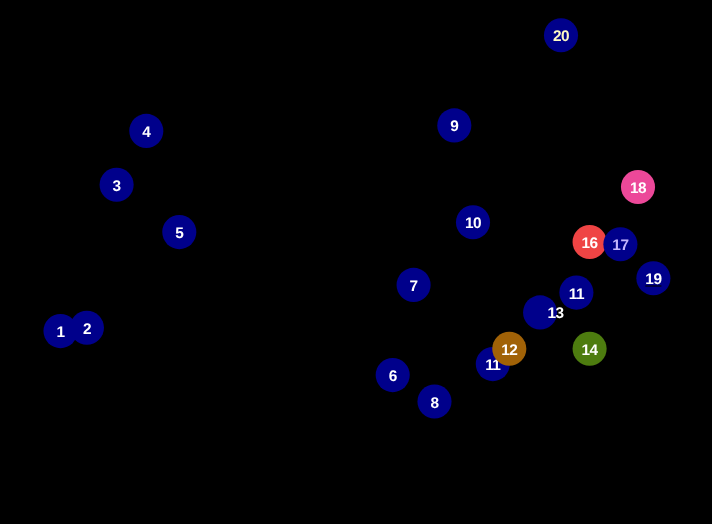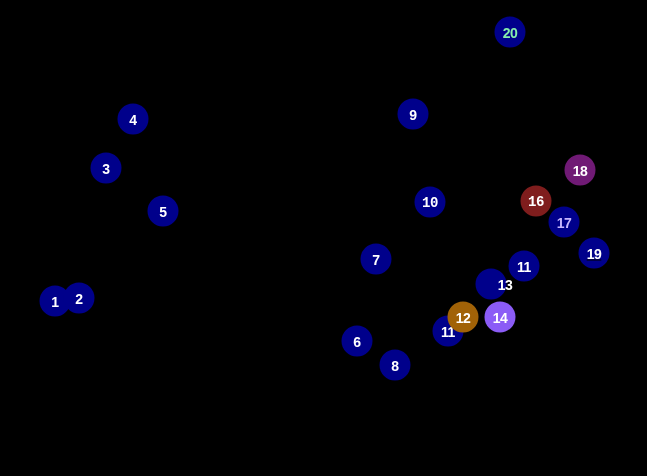--- a/index.html
+++ b/index.html
@@ -60,45 +60,45 @@
     <div class="node" style="left: 376px; top: 259px; width: 31px; height: 31px; background: rgb(0, 0, 139);">
       <span class="node-label" style="color: rgb(255, 255, 255);">7</span>
     </div>
     <div class="node" style="left: 395px; top: 365px; width: 31px; height: 31px; background: rgb(0, 0, 139);">
       <span class="node-label" style="color: rgb(255, 255, 255);">8</span>
     </div>
     <div class="node" style="left: 413px; top: 114px; width: 31px; height: 31px; background: rgb(0, 0, 139);">
       <span class="node-label" style="color: rgb(255, 255, 255);">9</span>
     </div>
     <div class="node" style="left: 430px; top: 202px; width: 31px; height: 31px; background: rgb(0, 0, 139);">
-      <span class="node-label" style="color: rgb(255, 255, 255); font-family: Liberation Mono, monospace;">10</span>
+      <span class="node-label" style="color: rgb(255, 255, 255);">10</span>
     </div>
     <div class="node" style="left: 448px; top: 331px; width: 31px; height: 31px; background: rgb(0, 0, 139);">
       <span class="node-label" style="color: rgb(255, 255, 255);">11</span>
     </div>
     <div class="node" style="left: 463px; top: 317px; width: 31px; height: 31px; background: #a16207;">
       <span class="node-label" style="color: rgb(255, 255, 255);">12</span>
     </div>
     <div class="node" style="left: 491px; top: 284px; width: 31px; height: 31px; background: rgb(0, 0, 139);">
       <span class="node-label" style="color: rgb(255, 255, 255); margin-left: 28px;">13</span>
     </div>
-    <div class="node" style="left: 500px; top: 317px; width: 31px; height: 31px; background: #8b5cf6;">
+    <div class="node" style="left: 536px; top: 317px; width: 31px; height: 31px; background: #4d7c0f;">
       <span class="node-label" style="color: rgb(255, 255, 255);">14</span>
     </div>
     <div class="node" style="left: 524px; top: 266px; width: 31px; height: 31px; background: rgb(0, 0, 139);">
       <span class="node-label" style="color: rgb(255, 255, 255);">11</span>
     </div>
-    <div class="node" style="left: 536px; top: 201px; width: 31px; height: 31px; background: #7f1d1d; font-family: Liberation Mono, monospace;">
+    <div class="node" style="left: 536px; top: 220px; width: 31px; height: 31px; background: #ef4444;">
       <span class="node-label" style="color: rgb(255, 255, 255);">16</span>
     </div>
     <div class="node" style="left: 564px; top: 222px; width: 31px; height: 31px; background: rgb(0, 0, 139);">
       <span class="node-label" style="color: #c4b5fd;">17</span>
     </div>
-    <div class="node" style="left: 580px; top: 170px; width: 31px; height: 31px; background: #701a75;">
+    <div class="node" style="left: 580px; top: 170px; width: 31px; height: 31px; background: #ec4899;">
       <span class="node-label" style="color: rgb(255, 255, 255);">18</span>
     </div>
     <div class="node" style="left: 594px; top: 253px; width: 31px; height: 31px; background: rgb(0, 0, 139); text-decoration: underline;">
       <span class="node-label" style="color: rgb(255, 255, 255);">19</span>
     </div>
     <div class="node" style="left: 510px; top: 32px; width: 31px; height: 31px; background: rgb(0, 0, 139);">
-      <span class="node-label" style="color: #86efac;">20</span>
+      <span class="node-label" style="color: #fef9c3;">20</span>
     </div>
   </div>
 
 </body></html>

